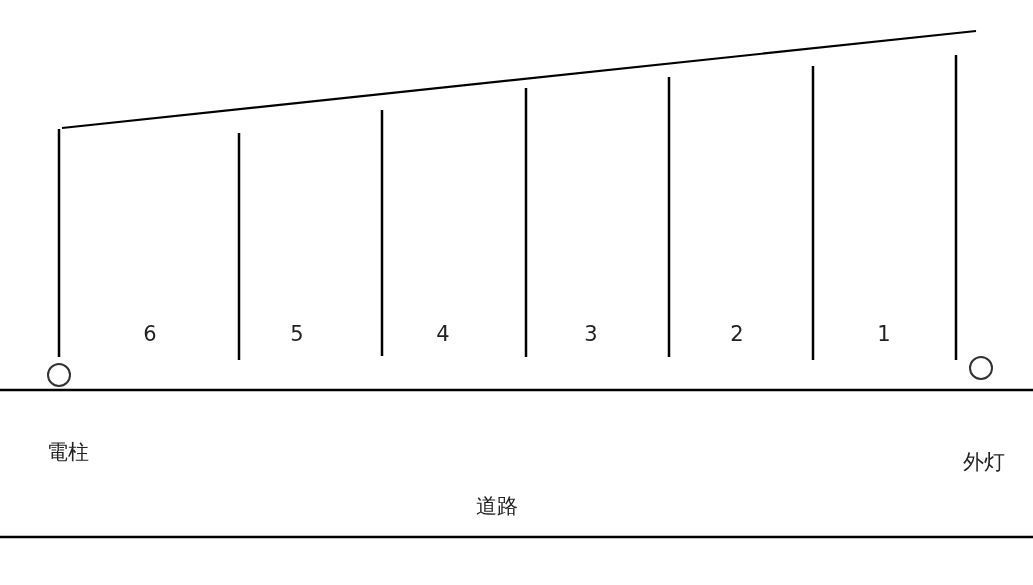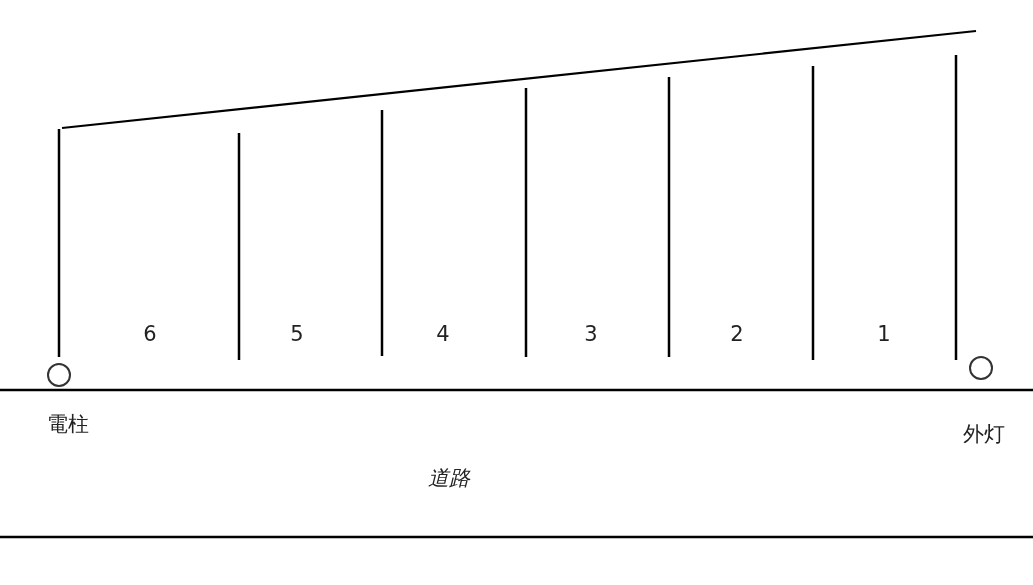--- a/index.html
+++ b/index.html
@@ -1,21 +1,21 @@
 <!DOCTYPE html>
 <html><head>
   <meta charset="utf-8">
   <style>
     html, body { margin: 0; padding: 0; background: #ffffff; }
     body { width: 1033px; height: 585px; position: relative; overflow: hidden;
            font-family: "DejaVu Sans", sans-serif; }
     svg { position: absolute; left: 0; top: 0; }
     .lbl { position: absolute; font-family: "DejaVu Sans", sans-serif; color: #222; white-space: nowrap; }
     .num { font-size: 21px; transform: translateX(-50%); }
-    .jp { font-size: 21px; }
+    .jp { font-size: 21px; margin-top: 28px; }
   </style>
 </head>
 <body>
 
 <svg width="1033" height="585" viewBox="0 0 1033 585">
   <line id="slope" stroke="#000" stroke-width="2.2" x1="62" y1="128" x2="976" y2="31"></line>
   <g id="verticals">
       <line x1="59" x2="59" y1="129" y2="357" stroke="#000" stroke-width="2.5"></line>
       <line x1="239" x2="239" y1="133" y2="360" stroke="#000" stroke-width="2.5"></line>
       <line x1="382" x2="382" y1="110" y2="356" stroke="#000" stroke-width="2.5"></line>
@@ -34,13 +34,13 @@
     <div class="lbl num" style="left: 150px; top: 322px;">6</div>
     <div class="lbl num" style="left: 297px; top: 322px;">5</div>
     <div class="lbl num" style="left: 443px; top: 322px;">4</div>
     <div class="lbl num" style="left: 591px; top: 322px;">3</div>
     <div class="lbl num" style="left: 737px; top: 322px;">2</div>
     <div class="lbl num" style="left: 884px; top: 322px;">1</div>
   </div>
 
 <div class="lbl jp" style="left:47px; top:410px;">電柱</div>
 <div class="lbl jp" style="left:963px; top:420px;">外灯</div>
-<div class="lbl jp" style="left:428px; top:464px;font-style:italic;">道路</div>
+<div class="lbl jp" style="left:476px; top:464px;">道路</div>
 
 </body></html>

